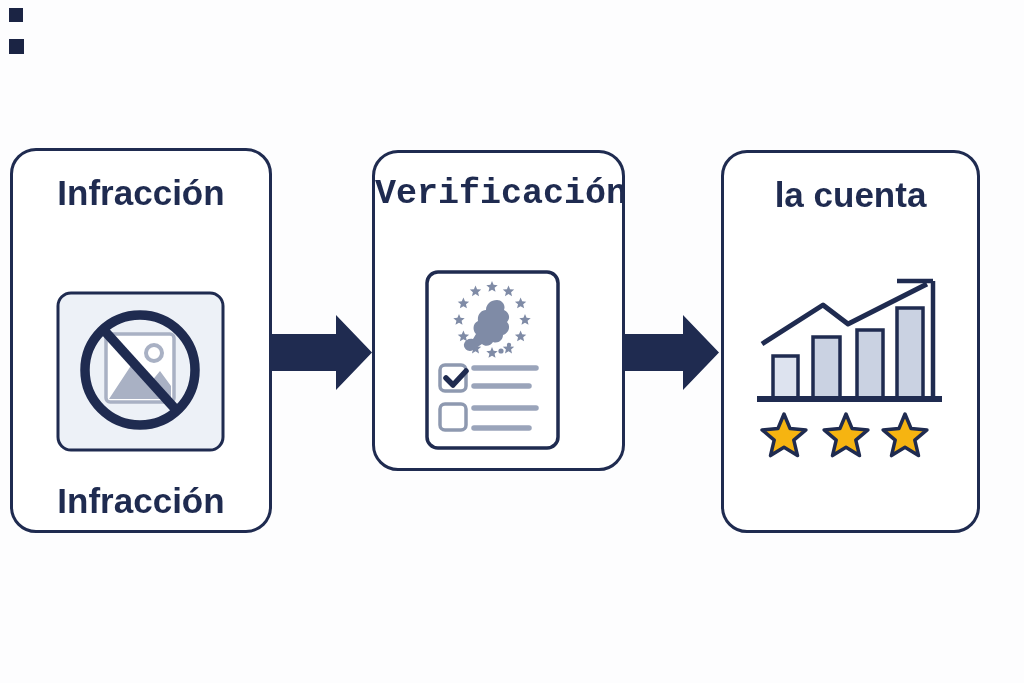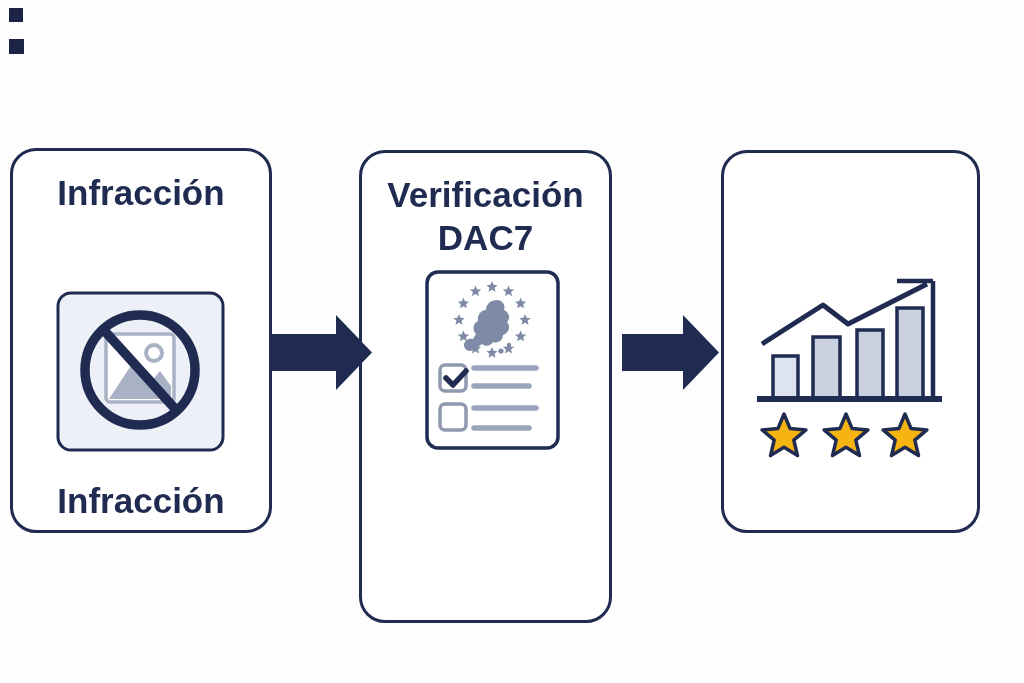--- a/index.html
+++ b/index.html
@@ -10,21 +10,21 @@
   }
   .stage{position:absolute;left:0;top:0;width:1024px;height:683px;padding-left:40px;}
   .corner-marker{position:absolute;background:#1b2444;}
   .m1{left:9px;top:8px;width:14px;height:14px;}
   .m2{left:9px;top:39px;width:15px;height:15px;}
   .card{
     position:absolute;background:#ffffff;border:3px solid #1f2b50;
     border-radius:26px;box-sizing:border-box;
   }
   .card1{left:10px;top:148px;width:262px;height:385px;}
-  .card2{left:359px;top:150px;width:253px;height:473px;}
+  .card2{left:372px;top:150px;width:253px;height:321px;font-family:Liberation Mono, monospace;}
   .card3{left:721px;top:150px;width:259px;height:383px;}
   .card-title{
     margin-top:20px;text-align:center;color:#1f2b50;
     font-size:35px;font-weight:bold;line-height:43px;letter-spacing:0px;
   }
   .card-caption{
     position:absolute;left:0;right:0;top:330px;text-align:center;
     color:#1f2b50;font-size:35px;font-weight:bold;
   }
   svg.art{position:absolute;left:0;top:0;width:1024px;height:683px;pointer-events:none;}
@@ -40,26 +40,26 @@
   <div class="card card1">
     <div class="card-title">
       <div>Infracción</div>
     </div>
     <div class="card-caption">Infracción</div>
   </div>
 
   <div class="card card2">
     <div class="card-title">
       <div>Verificación</div>
-      <div>DAC7</div>
     </div>
   </div>
 
   <div class="card card3">
     <div class="card-title">
+      <div>la cuenta</div>
     </div>
   </div>
 
   <svg class="art" viewBox="0 0 1024 683">
     <defs>
       <path id="eustar" d="M0,-6 L1.59,-2.18 L5.71,-1.85 L2.57,0.83 L3.53,4.85 L0,2.7 L-3.53,4.85 L-2.57,0.83 L-5.71,-1.85 L-1.59,-2.18 Z"></path>
       <path id="ratingstar" d="M0,-23 L6.1,-8.4 L21.9,-7.1 L9.8,3.2 L13.5,18.6 L0,10.35 L-13.5,18.6 L-9.8,3.2 L-21.9,-7.1 L-6.1,-8.4 Z"></path>
     </defs>
 
     <g>

